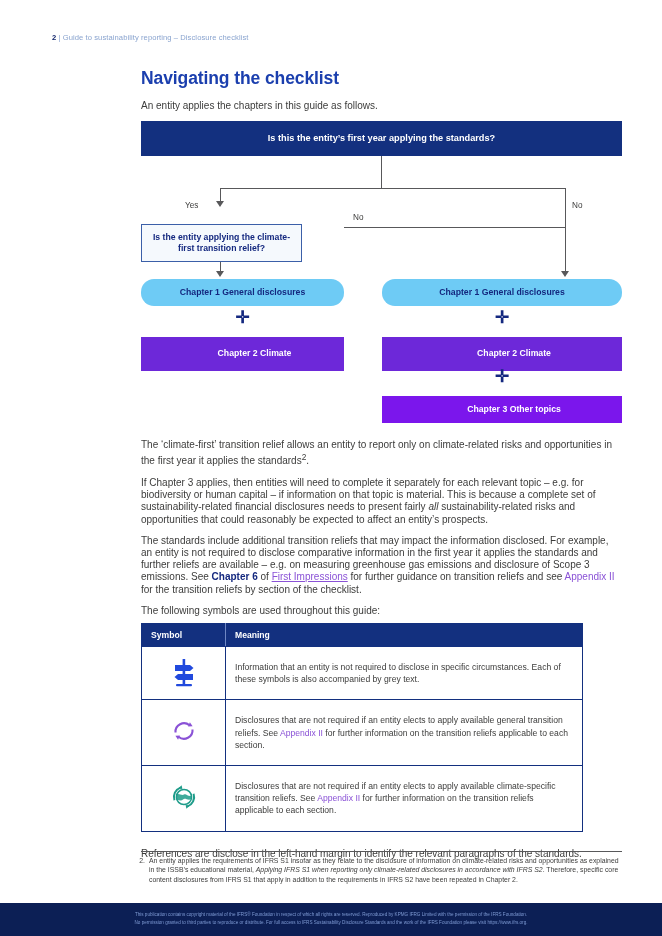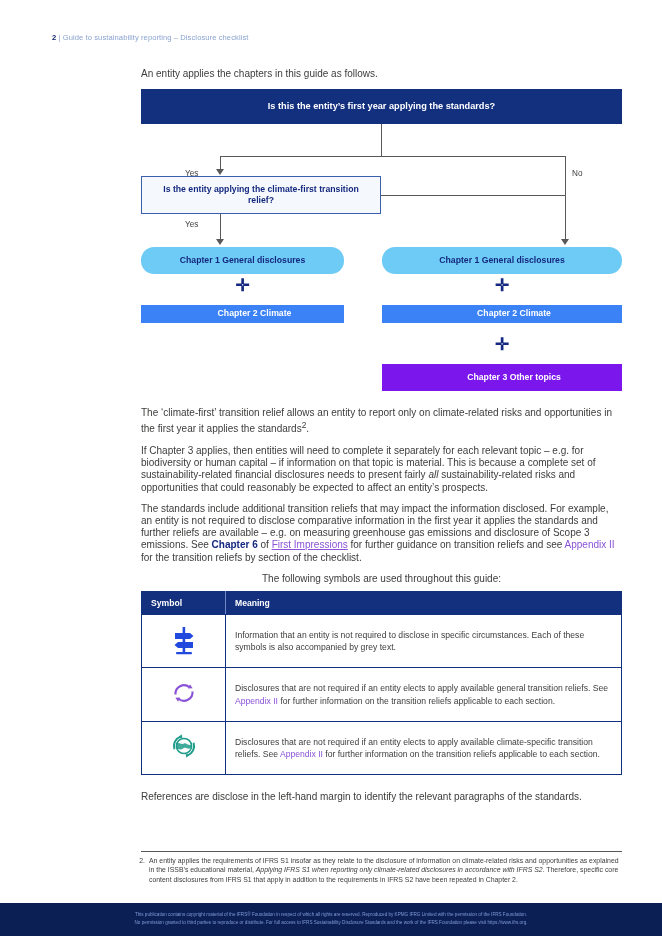--- a/index.html
+++ b/index.html
@@ -48,21 +48,21 @@
     margin: 0 0 11px 0;
     letter-spacing: -0.1px;
   }
 
   p.body {
     font-size: 10px;
     line-height: 12.2px;
     margin: 0 0 9px 0;
     color: #3c3c3b;
   }
-  p.body.tight { margin-bottom: 0; text-align: center; }
+  p.body.tight { margin-bottom: 0; }
 
   .lnk-purple { color: #8a52d6; }
   .lnk-underline { color: #8a52d6; text-decoration: underline; }
   .bold-navy { color: #14287f; font-weight: bold; }
   em { font-style: italic; }
 
   
   .flow {
     position: relative;
     width: 481px;
@@ -80,36 +80,36 @@
     font-size: 8.7px;
     line-height: 11.5px;
   }
   .fbox.top {
     left: 0; top: 0; width: 481px; height: 35px;
     background: #13307f;
     color: #ffffff;
     font-size: 9.2px;
   }
   .fbox.decision {
-    left: 0; top: 87px; width: 240px; height: 38px;
+    left: 0; top: 103px; width: 161px; height: 38px;
     background: #f5f9fd;
     border: 1.4px solid #3b5fa8;
     color: #14287f;
     padding: 11px 8px;
   }
   .fbox.ch1 {
     background: #6ecbf5;
     color: #14287f;
     height: 27px;
     border-radius: 13px;
   }
   .fbox.ch2 {
-    background: #3b82f6;
+    background: #6d28d9;
     color: #ffffff;
-    height: 18px;
+    height: 34px;
     padding-left: 24px;
   }
   .fbox.ch3 {
     background: #7b16ec;
     color: #ffffff;
     height: 27px;
     padding-left: 24px;
   }
   .fbox.l1 { left: 0;   top: 158px; width: 203px; }
   .fbox.l2 { left: 0;   top: 216px; width: 203px; }
@@ -145,21 +145,21 @@
   }
 
   .flabel {
     position: absolute;
     font-size: 8.2px;
     color: #3c3c3b;
   }
 
   
   table.symbols {
-    width: 481px;
+    width: 442px;
     border-collapse: collapse;
     margin: 6px 0 0 0;
     table-layout: fixed;
   }
   table.symbols th {
     background: #13307f;
     color: #ffffff;
     font-size: 8.6px;
     font-weight: bold;
     text-align: left;
@@ -222,20 +222,21 @@
 <body>
 
 <div class="page-header">
   <span class="pg-num">2</span>
   <span class="sep">|</span>
   <span>Guide to sustainability reporting – Disclosure checklist</span>
 </div>
 
 <div class="content">
 
+  <h1 class="title">Navigating the checklist</h1>
 
   <p class="body">An entity applies the chapters in this guide as follows.</p>
 
   <div class="flow">
 
     <div class="fbox top">Is this the entity’s first year applying the standards?</div>
 
     <div class="line vline" style="left:240px; top:35px; height:32px;"></div>
 
     <div class="line hline" style="left:79px; top:67px; width:345px;"></div>

